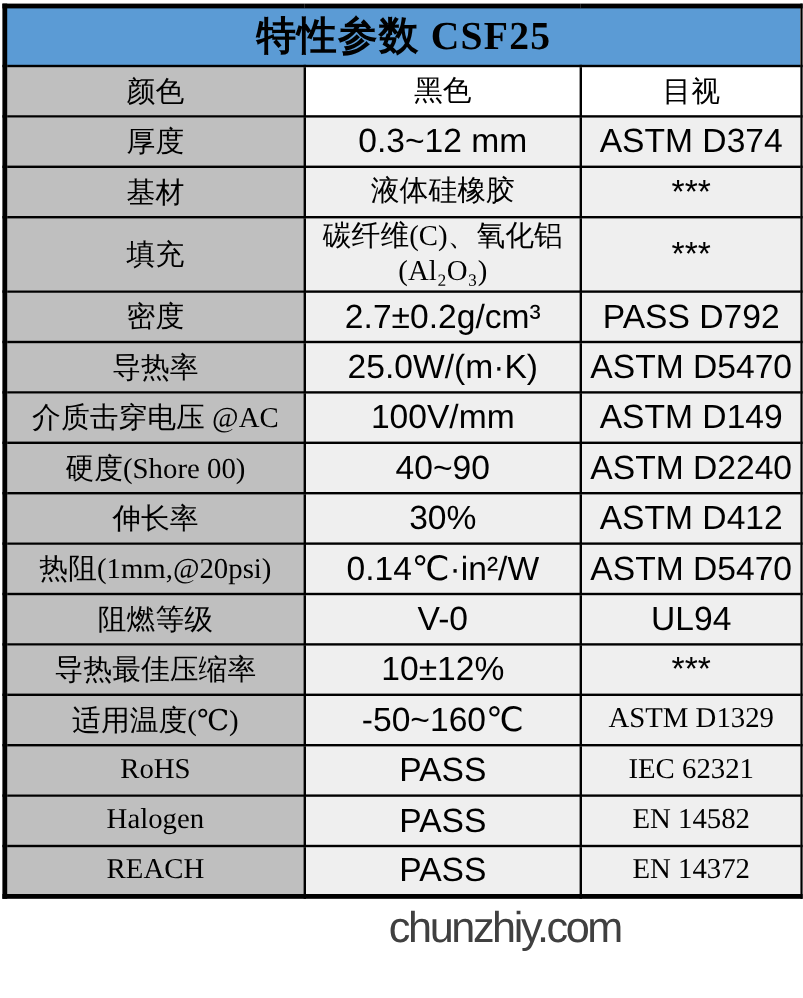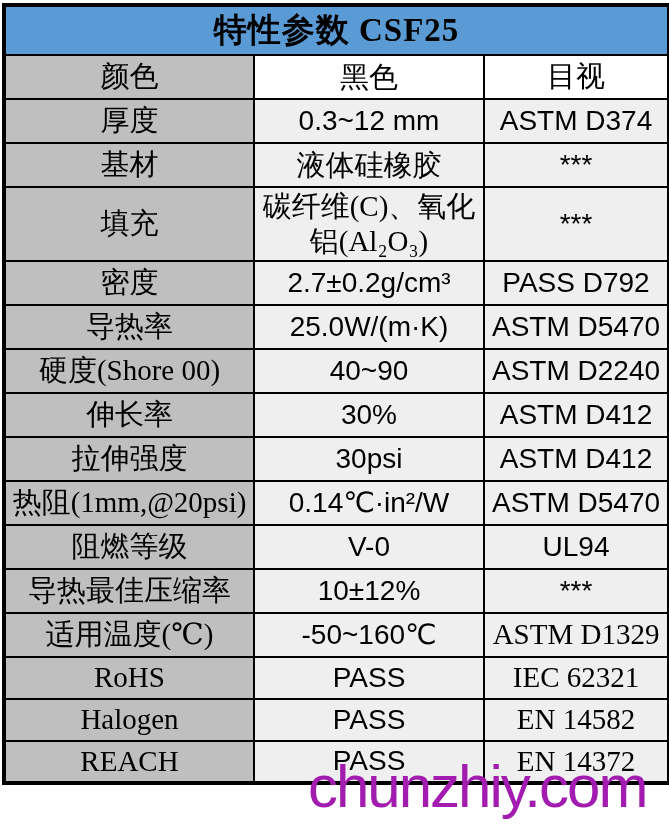--- a/index.html
+++ b/index.html
@@ -44,34 +44,34 @@
   td.value-cell,td.standard-cell{
     background:var(--row-bg,#EFEFEF);
   }
   tr.first td.value-cell,
   tr.first td.standard-cell{
     background:var(--first-row-bg,#FFFFFF);
     margin-left:21px;
   }
   .serif{
     font-family:"Liberation Serif","DejaVu Serif",serif;
-    font-size:29px;
+    font-size:24px;
   }
   .sans{
     font-family:"Liberation Sans","DejaVu Sans",sans-serif;
     font-size:28px;
   }
   td.value-cell{line-height:1.2;}
   .watermark{
     position:absolute;
-    left:308px;top:752px;
+    left:324px;top:752px;
     font-family:"Liberation Sans","DejaVu Sans",sans-serif;
-    font-size:60px;
+    font-size:36px;
     letter-spacing:-2px;
-    color:#a21caf;
+    color:#404040;
     white-space:nowrap;
     z-index:5;
   }
 </style>
 </head>
 <body>
 
 <div class="page">
   <table class="spec-table">
     <colgroup>
@@ -109,32 +109,32 @@
           <td class="label-cell serif">密度</td>
           <td class="value-cell sans">2.7±0.2g/cm³</td>
           <td class="standard-cell sans">PASS D792</td>
         </tr>
         <tr>
           <td class="label-cell serif">导热率</td>
           <td class="value-cell sans">25.0W/(m·K)</td>
           <td class="standard-cell sans">ASTM D5470</td>
         </tr>
         <tr>
+          <td class="label-cell serif">介质击穿电压 @AC</td>
+          <td class="value-cell sans">100V/mm</td>
+          <td class="standard-cell sans">ASTM D149</td>
+        </tr>
+        <tr>
           <td class="label-cell serif">硬度(Shore 00)</td>
           <td class="value-cell sans">40~90</td>
           <td class="standard-cell sans">ASTM D2240</td>
         </tr>
         <tr>
           <td class="label-cell serif">伸长率</td>
           <td class="value-cell sans">30%</td>
-          <td class="standard-cell sans">ASTM D412</td>
-        </tr>
-        <tr>
-          <td class="label-cell serif">拉伸强度</td>
-          <td class="value-cell sans">30psi</td>
           <td class="standard-cell sans">ASTM D412</td>
         </tr>
         <tr>
           <td class="label-cell serif">热阻(1mm,@20psi)</td>
           <td class="value-cell sans">0.14℃·in²/W</td>
           <td class="standard-cell sans">ASTM D5470</td>
         </tr>
         <tr>
           <td class="label-cell serif">阻燃等级</td>
           <td class="value-cell sans">V-0</td>

